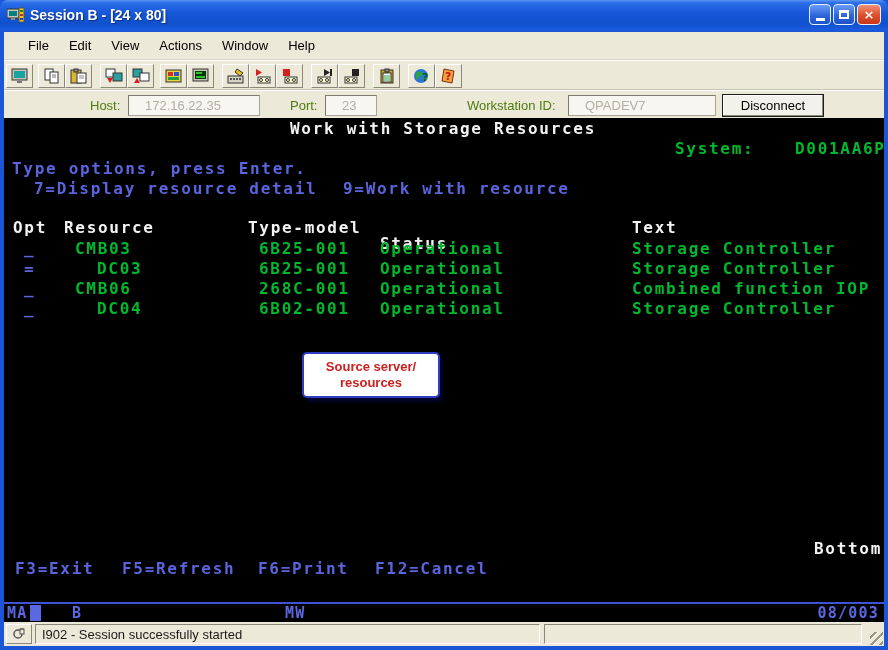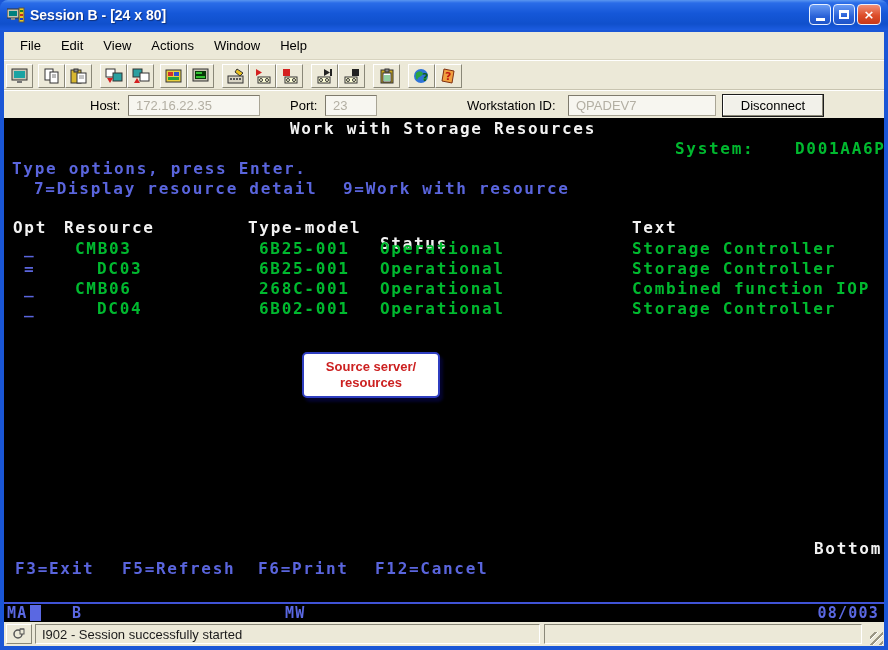--- a/index.html
+++ b/index.html
@@ -16,35 +16,35 @@
   #winbtns{position:absolute;right:7px;top:4px;display:flex;gap:2px;}
   .wbtn{width:22px;height:21px;border-radius:4px;border:1px solid #e8f0ff;
         display:flex;align-items:center;justify-content:center;color:#fff;
         font:bold 13px "DejaVu Sans",sans-serif;
         background:linear-gradient(180deg,#6a9cf4,#2a62d8 60%,#1e54c8);}
   .wbtn.close{background:linear-gradient(180deg,#f09078,#dd4e2a 55%,#c83818);width:24px;}
   .wbtn .minbar{width:9px;height:3px;background:#fff;margin-top:9px;}
   .wbtn .maxbox{width:10px;height:9px;border:2px solid #fff;border-top-width:3px;}
   
   #menubar{position:absolute;left:4px;top:32px;width:880px;height:28px;background:#ece9d8;
-    display:flex;align-items:center;padding-left:6px;border-bottom:1px solid #d8d4c0;}
+    display:flex;align-items:center;padding-left:14px;border-bottom:1px solid #d8d4c0;}
   .menu-item{padding:3px 10px 4px 10px;font-size:13px;color:#000;}
   
   #toolbar{position:absolute;left:4px;top:60px;width:880px;height:30px;background:#ece9d8;
     border-top:1px solid #fff;border-bottom:1px solid #c8c4b0;}
   .tbtn{position:absolute;top:3px;width:27px;height:24px;background:#ece9d8;
     border:1px solid;border-color:#fff #8a8878 #8a8878 #fff;
     display:flex;align-items:center;justify-content:center;}
   
   #connbar{position:absolute;left:4px;top:90px;width:880px;height:28px;background:#ece9d8;
     border-top:1px solid #fff;}
-  .conn-label{position:absolute;top:7px;font-size:13px;color:#000000;}
+  .conn-label{position:absolute;top:7px;font-size:13px;color:#4d7c0f;}
   .conn-input{position:absolute;top:4px;height:21px;background:#f7f6f0;
     border:1px solid #a9a595;border-top-color:#7e7a6c;border-left-color:#7e7a6c;
-    color:#b3afa3;font-size:13px;padding:2px 7px;font-family:"Liberation Sans",sans-serif;}
+    color:#b3afa3;font-size:13px;padding:2px 16px;font-family:"Liberation Sans",sans-serif;}
   #disconnect-btn{position:absolute;left:718px;top:3px;width:102px;height:23px;
     background:#f2f1ea;border:1px solid #1c1c1c;box-shadow:inset -1px -1px 0 #8a8878,inset 1px 1px 0 #fff;
     font-size:13px;font-family:"Liberation Sans",sans-serif;}
   
   #screen{position:absolute;left:4px;top:118px;width:880px;height:484px;background:#000;}
   .t{position:absolute;font-family:"DejaVu Sans Mono",monospace;font-weight:bold;
      font-size:16px;letter-spacing:1.7px;line-height:20px;white-space:pre;}
   .tw{color:#f2f2f2}.tg{color:#00b92f}.tb{color:#5a65dd}
   #annotation{position:absolute;left:298px;top:234px;width:138px;height:46px;
     background:#fff;border:2px solid #2f3ec0;border-radius:5px;

